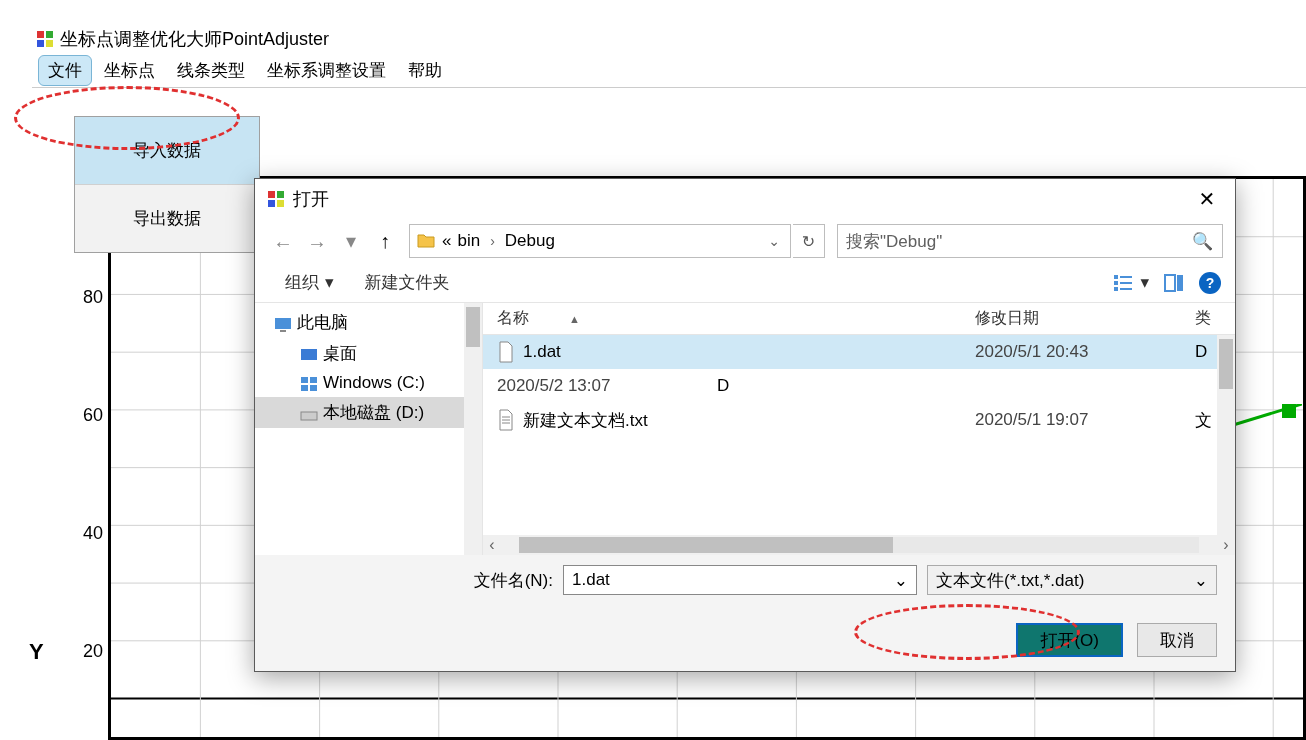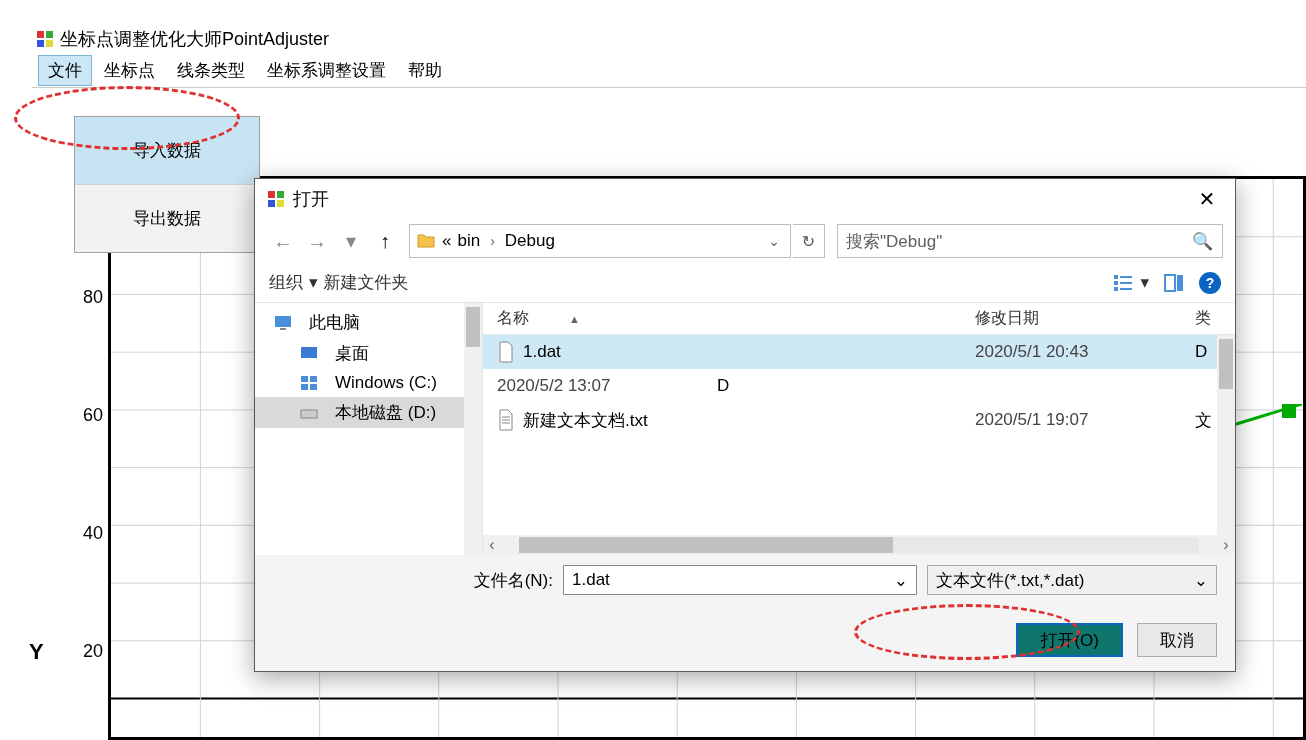--- a/index.html
+++ b/index.html
@@ -4,21 +4,21 @@
 <style>
   * { box-sizing: border-box; font-family: "Microsoft YaHei", "Segoe UI", sans-serif; }
   body { margin: 0; background: #fff; width: 1306px; height: 740px; position: relative; overflow: hidden; }
 
   .app-window { position: absolute; left: 32px; top: 24px; right: 0; bottom: 0; background: #fff; }
   .titlebar { height: 30px; display: flex; align-items: center; padding: 0 4px; font-size: 18px; color: #000; }
   .app-icon { width: 18px; height: 18px; margin-right: 6px; display:inline-flex; }
   .app-icon svg { width:18px; height:18px; }
 
   .menubar { height: 34px; display: flex; align-items: center; padding: 0 6px; border-bottom: 1px solid #ccc; font-size: 17px; gap: 2px; }
-  .menu-item { padding: 4px 10px; cursor: default; }
+  .menu-item { padding: 4px 10px; cursor: default; border-radius: 6px; }
   .menu-item.active { background: #cce8f7; border: 1px solid #7ab5d6; padding: 3px 9px; }
 
   .dropdown { position: absolute; left: 42px; top: 92px; width: 186px; background: #f2f2f2; border: 1px solid #a0a0a0; z-index: 5; }
   .dropdown-item { padding: 22px 0; text-align: center; font-size: 17px; border-bottom: 1px solid #d0d0d0; }
   .dropdown-item.hover { background: #c7e4f3; }
   .dropdown-item:last-child { border-bottom: none; }
 
   .canvas-area { position: absolute; left: 76px; top: 152px; right: 0; bottom: 0; border: 3px solid #000; background: #fff; }
   .grid { position: absolute; inset: 0; }
   .grid line.minor { stroke: #d0d0d0; stroke-width:1; }
@@ -37,29 +37,29 @@
   .nav-btn { width: 32px; height: 32px; display:flex; align-items:center; justify-content:center; color: #888; font-size: 20px; }
   .nav-btn.enabled { color: #000; }
   .path-box { flex:1; max-width: 520px; height: 34px; border:1px solid #bdbdbd; display:flex; align-items:center; padding: 0 6px; gap: 6px; font-size: 17px; margin-left: 6px; }
   .folder-icon { width:20px; height:20px; display:inline-flex; }
   .chevron { color:#666; font-size:14px; padding:0 4px; }
   .path-refresh { width:32px; height:34px; border:1px solid #bdbdbd; border-left:none; display:flex; align-items:center; justify-content:center; color:#555; }
   .search-box { flex:1; margin-left: 10px; height:34px; border:1px solid #bdbdbd; display:flex; align-items:center; padding: 0 8px; font-size:17px; color:#606060; }
   .search-box .mag { margin-left:auto; color:#555; }
 
   .fd-toolbar { height: 40px; display:flex; align-items:center; padding: 0 14px; border-bottom: 1px solid #e5e5e5; font-size: 17px; gap: 18px; }
-  .tb-left { display:flex; gap:6px; }
+  .tb-left { display:flex; gap:31px;margin-left:16px; }
   .tb-right { margin-left:auto; display:flex; gap:14px; align-items:center; }
   .tb-btn { display:flex; align-items:center; gap:6px; color:#333; }
   .tb-icon { width:22px; height:22px; display:inline-flex; }
   .help-icon { width:22px; height:22px; background:#0a64c2; border-radius:50%; color:#fff; display:flex; align-items:center; justify-content:center; font-weight:bold; font-size:14px; }
 
   .fd-body { flex:1; display:flex; min-height:0; }
   .fd-tree { width: 228px; border-right: 1px solid #e5e5e5; font-size:17px; padding: 4px 0; position:relative; }
-  .tree-item { display:flex; align-items:center; gap:16px; padding: 4px 12px 4px 18px; }
+  .tree-item { display:flex; align-items:flex-end; gap:4px; padding: 4px 12px 4px 18px; }
   .tree-item.lvl2 { padding-left: 44px; }
   .tree-item.sel { background: #d9d9d9; }
   .tree-scroll { position:absolute; right:0; top:0; bottom:0; width:18px; background:#f0f0f0; }
   .tree-scroll .thumb { position:absolute; left:2px; right:2px; top:4px; height:40px; background:#c0c0c0; }
   .drive-icon, .pc-icon, .desk-icon, .win-icon { width:20px; height:18px; display:inline-flex; }
 
   .fd-list { flex:1; position:relative; display:flex; flex-direction:column; }
   .fd-cols { display:flex; height:32px; align-items:center; font-size:16px; color:#333; border-bottom: 1px solid #e5e5e5; padding-left: 14px; }
   .col-name { flex:1; }
   .col-date { width: 220px; }

